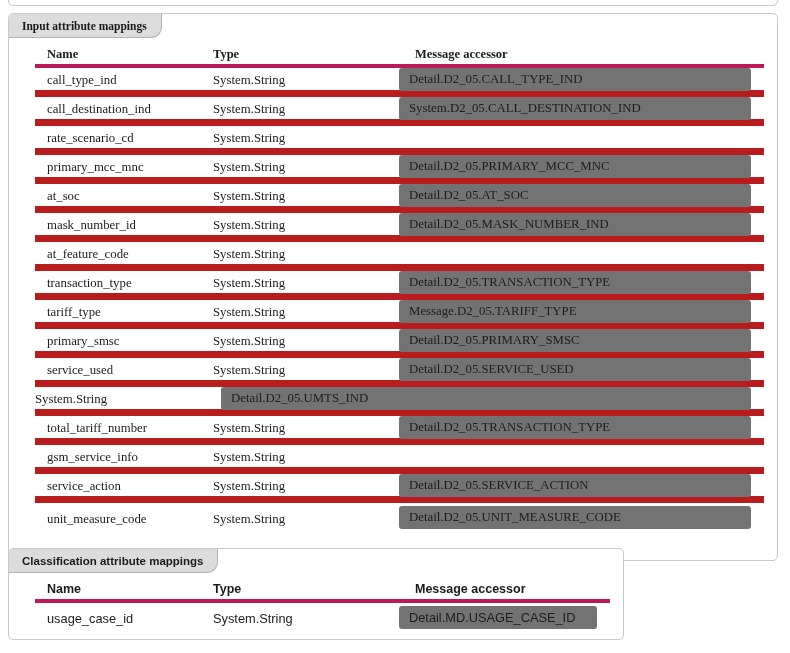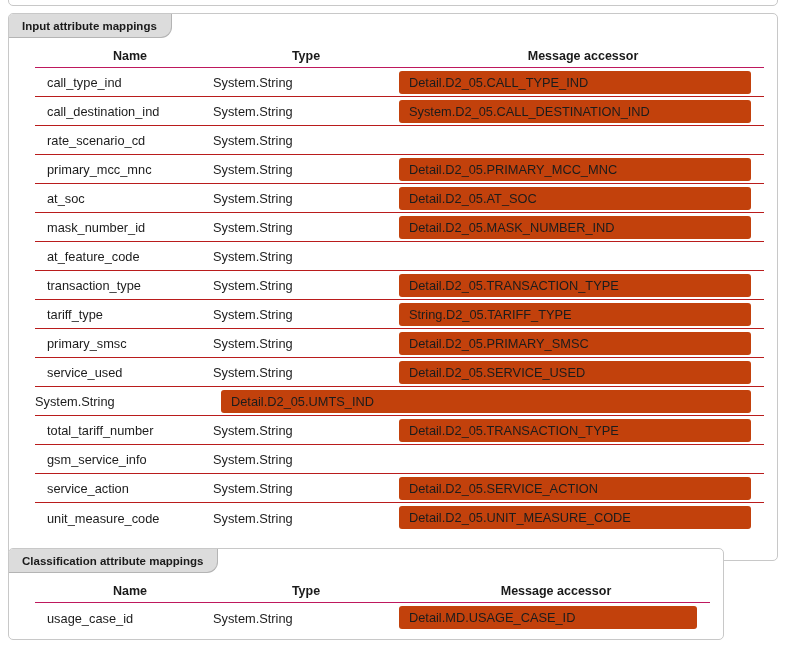--- a/index.html
+++ b/index.html
@@ -29,22 +29,22 @@
     box-sizing: border-box;
   }
 
   .panel {
     position: absolute;
     border: 1px solid #c8c8c8;
     border-radius: 5px;
     background: #ffffff;
     box-sizing: border-box;
   }
-  #panel-input  { left: 8px; top: 13px;  width: 770px; height: 548px; }
-  #panel-class  { left: 8px; top: 548px; width: 716px; height: 92px; }
+  #panel-input  { left: 8px; top: 13px;  width: 770px; height: 548px; font-family: Liberation Serif, serif; }
+  #panel-class  { left: 8px; top: 548px; width: 616px; height: 92px; }
 
   .panel-tab {
     position: absolute;
     left: 0px;
     top: 0px;
     height: 24px;
     background: #dcdcdc;
     border-right: 1px solid #b4b4b4;
     border-bottom: 1px solid #b4b4b4;
     border-bottom-right-radius: 11px;
@@ -68,25 +68,24 @@
 
   .thead, .trow {
     position: relative;
     display: flex;
     align-items: center;
     height: 29px;
     box-sizing: border-box;
   }
   .thead {
     height: 24px;
-    border-bottom: 1px solid #be185d;
-    text-align: center;
+    border-bottom: 4px solid #be185d;
   }
   .trow {
-    border-bottom: 1px solid #b91c1c;
+    border-bottom: 7px solid #b91c1c;
   }
   .trow:last-child { border-bottom: none; }
 
   .col-name   { width: 178px; flex: 0 0 178px; padding-left: 12px; box-sizing: border-box; }
   .col-type   { width: 186px; flex: 0 0 186px; box-sizing: border-box; }
   .col-acc    { flex: 1 1 auto; min-width: 0; padding-right: 13px; box-sizing: border-box; }
 
   .thead .col-name,
   .thead .col-type,
   .thead .col-acc {
@@ -98,21 +97,21 @@
 
   .cell-text {
     font-size: 12.8px;
     color: #1c1c1c;
     white-space: nowrap;
     overflow: hidden;
     text-overflow: ellipsis;
   }
 
   .accessor-box {
-    background: #c2410c;
+    background: #737373;
     border-radius: 3px;
     height: 23px;
     display: flex;
     align-items: center;
     padding: 0 10px;
     box-sizing: border-box;
     font-size: 12.8px;
     color: #1c1c1c;
     white-space: nowrap;
     overflow: hidden;
@@ -183,21 +182,21 @@
             <div class="col-name"><span class="cell-text">transaction_type</span></div>
             <div class="col-type"><span class="cell-text">System.String</span></div>
             <div class="col-acc">
               <div class="accessor-box">Detail.D2_05.TRANSACTION_TYPE</div>
             </div>
           </div>
           <div class="trow">
             <div class="col-name"><span class="cell-text">tariff_type</span></div>
             <div class="col-type"><span class="cell-text">System.String</span></div>
             <div class="col-acc">
-              <div class="accessor-box">String.D2_05.TARIFF_TYPE</div>
+              <div class="accessor-box">Message.D2_05.TARIFF_TYPE</div>
             </div>
           </div>
           <div class="trow">
             <div class="col-name"><span class="cell-text">primary_smsc</span></div>
             <div class="col-type"><span class="cell-text">System.String</span></div>
             <div class="col-acc">
               <div class="accessor-box">Detail.D2_05.PRIMARY_SMSC</div>
             </div>
           </div>
           <div class="trow">

